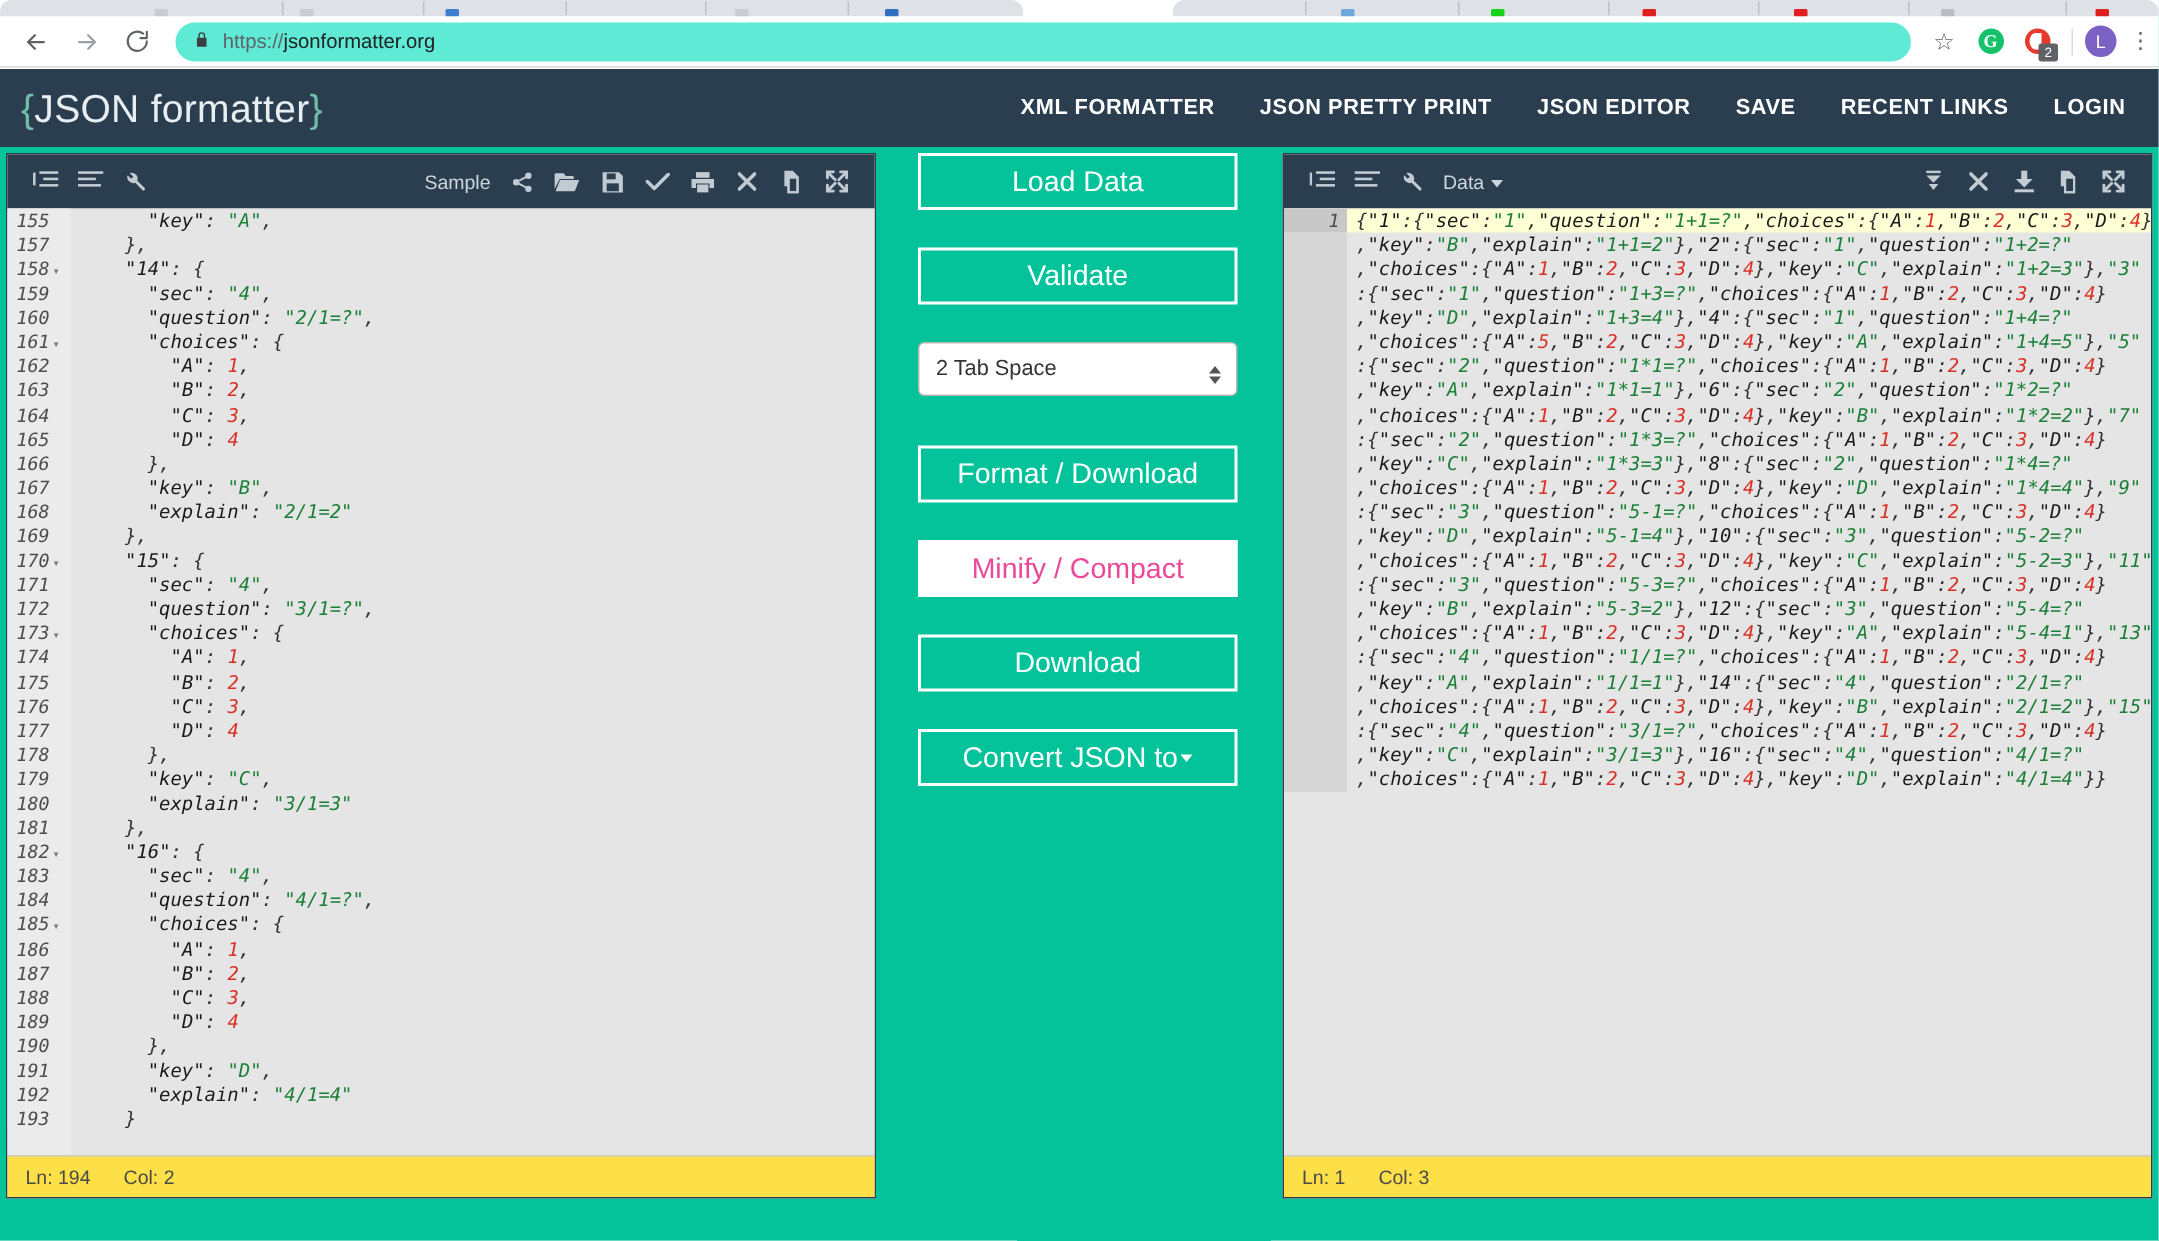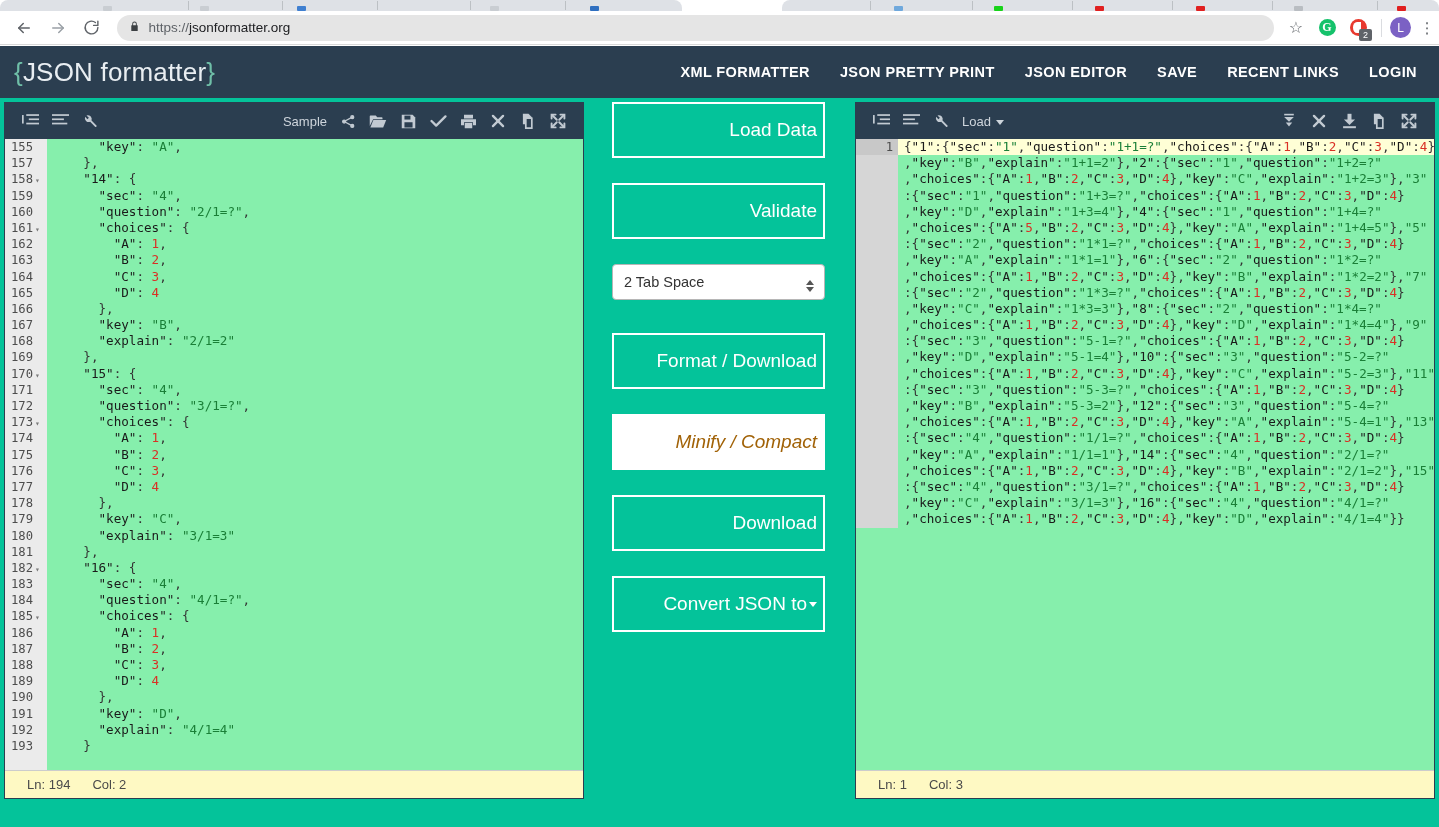--- a/index.html
+++ b/index.html
@@ -37,21 +37,21 @@
   }
   .navbtn {
     width: 30px; height: 30px; margin-left: 5px;
     display: flex; align-items: center; justify-content: center;
     color: #6f6f6f; font-size: 17px; line-height: 1;
     border-radius: 50%;
   }
   .navbtn.back   { margin-left: 9px; }
   #omnibox {
     margin-left: 11px; height: 26px; width: 1190px;
-    background: #e5e5e5; border-radius: 13px;
+    background: #5eead4; border-radius: 13px;
     display: flex; align-items: center; padding: 0 12px;
   }
   #omnibox .lock { font-size: 11px; color: #3c4043; margin-right: 8px; }
   #omnibox .urltext {
     font-size: 13.5px; color: #202124;
     font-family: "Liberation Sans", sans-serif;
     white-space: nowrap; overflow: hidden;
   }
   #omnibox .urltext .scheme { color: #5f6368; }
   .toolbar-right { display: flex; align-items: center; margin-left: 4px; }
@@ -145,23 +145,23 @@
   }
   .tb-spacer { flex: 1; }
   .caret-d {
     display: inline-block; width: 0; height: 0; margin-left: 5px;
     border-left: 4px solid transparent; border-right: 4px solid transparent;
     border-top: 5px solid #ced5dc; vertical-align: middle;
   }
 
   .editor-area {
     flex: 1; position: relative; overflow: hidden;
-    background: #86efac;
+    background: #e5e5e5;
     font-family: "DejaVu Sans Mono", monospace;
-    font-size: 12.6px; line-height: 16.2px;
+    font-size: 12.6px; line-height: 16.2px; font-style: italic;
   }
   .ed-line {
     display: flex; height: 16.2px; white-space: pre;
   }
   .gutter-cell {
     width: 42px; flex-shrink: 0; text-align: right;
     padding-right: 5px; color: #4d4d4d; font-size: 12.2px;
     background: #ebebeb;
   }
   #right-panel .gutter-cell { background: #d6d6d6; color: #4d4d4d; }
@@ -186,41 +186,41 @@
   .str { color: #1a7f37; }    
   .num { color: #d93025; }    
   .pn  { color: #333333; }
 
   .vscroll {
     position: absolute; right: 0; top: 0; bottom: 0; width: 13px;
     background: transparent;
   }
 
   .status-bar {
-    height: 28px; flex-shrink: 0; background: #fef9c3;
+    height: 28px; flex-shrink: 0; background: #fde047;
     border-top: 1px solid #cccccc;
     display: flex; align-items: center;
-    padding-left: 22px; gap: 22px;
+    padding-left: 12px; gap: 22px;
     color: #4a4a4a; font-size: 13px;
   }
 
   
   #mid-panel {
     position: absolute; left: 612px; top: 4px; width: 213px;
   }
   .btn {
-    display: block; width: 213px; height: 56px;
+    display: block; width: 213px; height: 38px;
     margin-bottom: 25px;
     background: transparent; border: 2px solid #ffffff;
     color: #ffffff; font-size: 19px;
     font-family: "Liberation Sans", sans-serif;
-    line-height: 34px; text-align: right;
+    line-height: 34px; text-align: center;
     cursor: pointer; white-space: nowrap;
   }
-  .btn.filled { background: #ffffff; color: #a16207; border-color: #ffffff; font-style: italic; }
+  .btn.filled { background: #ffffff; color: #ec4899; border-color: #ffffff; }
   .select-wrap {
     position: relative; width: 213px; height: 44px; margin-bottom: 25px;
   }
   .select-box {
     width: 213px; height: 36px; background: #ffffff;
     border: 1px solid #b6b6b6; border-radius: 4px;
     display: flex; align-items: center;
     padding-left: 11px; color: #333333; font-size: 14.5px;
   }
   .spin {
@@ -505,21 +505,21 @@
             <rect x="0" y="0" width="20" height="2"></rect>
             <rect x="0" y="5" width="14" height="2"></rect>
             <rect x="0" y="10" width="18" height="2"></rect>
           </svg>
       </div>
       <div class="tb-ic">
         <svg width="16" height="16" viewBox="0 0 24 24" fill="#c2cad2">
             <path d="M21.7 18.6l-7.4-7.4a6 6 0 0 0-7.6-7.6l3.6 3.6-2.1 2.1-3.6-3.6a6 6 0 0 0 7.6 7.6l7.4 7.4a1.2 1.2 0 0 0 1.7 0l.4-.4a1.2 1.2 0 0 0 0-1.7z"></path>
           </svg>
       </div>
-      <div class="tb-label"><span>Load</span><i class="caret-d"></i></div>
+      <div class="tb-label"><span>Data</span><i class="caret-d"></i></div>
       <div class="tb-spacer"></div>
       <div class="tb-ic">
         <svg width="14" height="16" viewBox="0 0 16 20" fill="#c2cad2">
             <rect x="2" y="1" width="12" height="2"></rect>
             <polygon points="2,5 14,5 8,11"></polygon>
             <polygon points="4,12 12,12 8,17"></polygon>
           </svg>
       </div>
       <div class="tb-ic">
         <svg width="14" height="14" viewBox="0 0 18 18" fill="none" stroke="#c2cad2" stroke-width="3" stroke-linecap="round">

